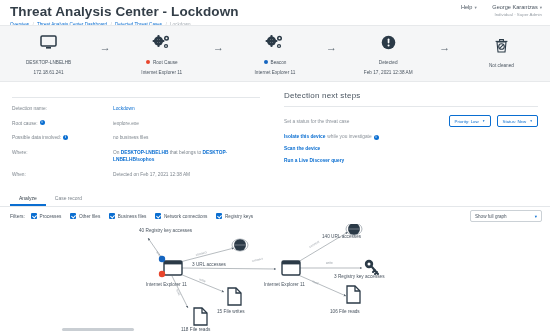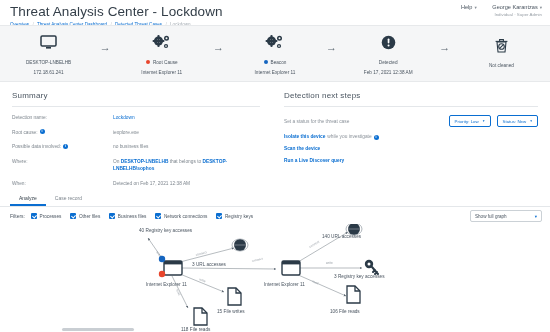--- a/index.html
+++ b/index.html
@@ -8,21 +8,21 @@
     background: #ffffff;
     font-family: "Liberation Sans", sans-serif;
     color: #333e48;
     overflow: hidden;
   }
   .page { position: relative; width: 550px; height: 332px; }
 
   
   .header { padding: 5px 10px 0 10px; position: relative; height: 25px; }
   .page-title {
-    font-size: 13.5px; font-weight: 400; color: #333e48;
+    font-size: 13.5px; font-weight: 700; color: #333e48;
     letter-spacing: .1px; line-height: 14px;
   }
   .breadcrumb {
     margin-top: 3px; font-size: 4.6px; line-height: 6px;
     color: #8a9199; white-space: nowrap;
   }
   .breadcrumb .crumb { color: #0a6ed1; }
   .breadcrumb .crumb.current { color: #a7aeb5; }
   .breadcrumb .sep { color: #c3c8cd; margin: 0 2px; }
 
@@ -242,21 +242,20 @@
       <div class="tl-label">
           <span>Not cleaned</span>
         </div>
       <div class="tl-sub"></div>
     </div>
   </div>
 
   <div class="panels">
 
     <div class="panel left">
-      <div class="panel-title">Summary</div>
       <div class="panel-rule"></div>
 
       <div class="sum-row">
         <div class="sum-label">Detection name:</div>
         <div class="sum-value"><span class="lnk">Lockdown</span></div>
       </div>
 
       <div class="sum-row">
         <div class="sum-label">
           <span>Root cause:</span>

